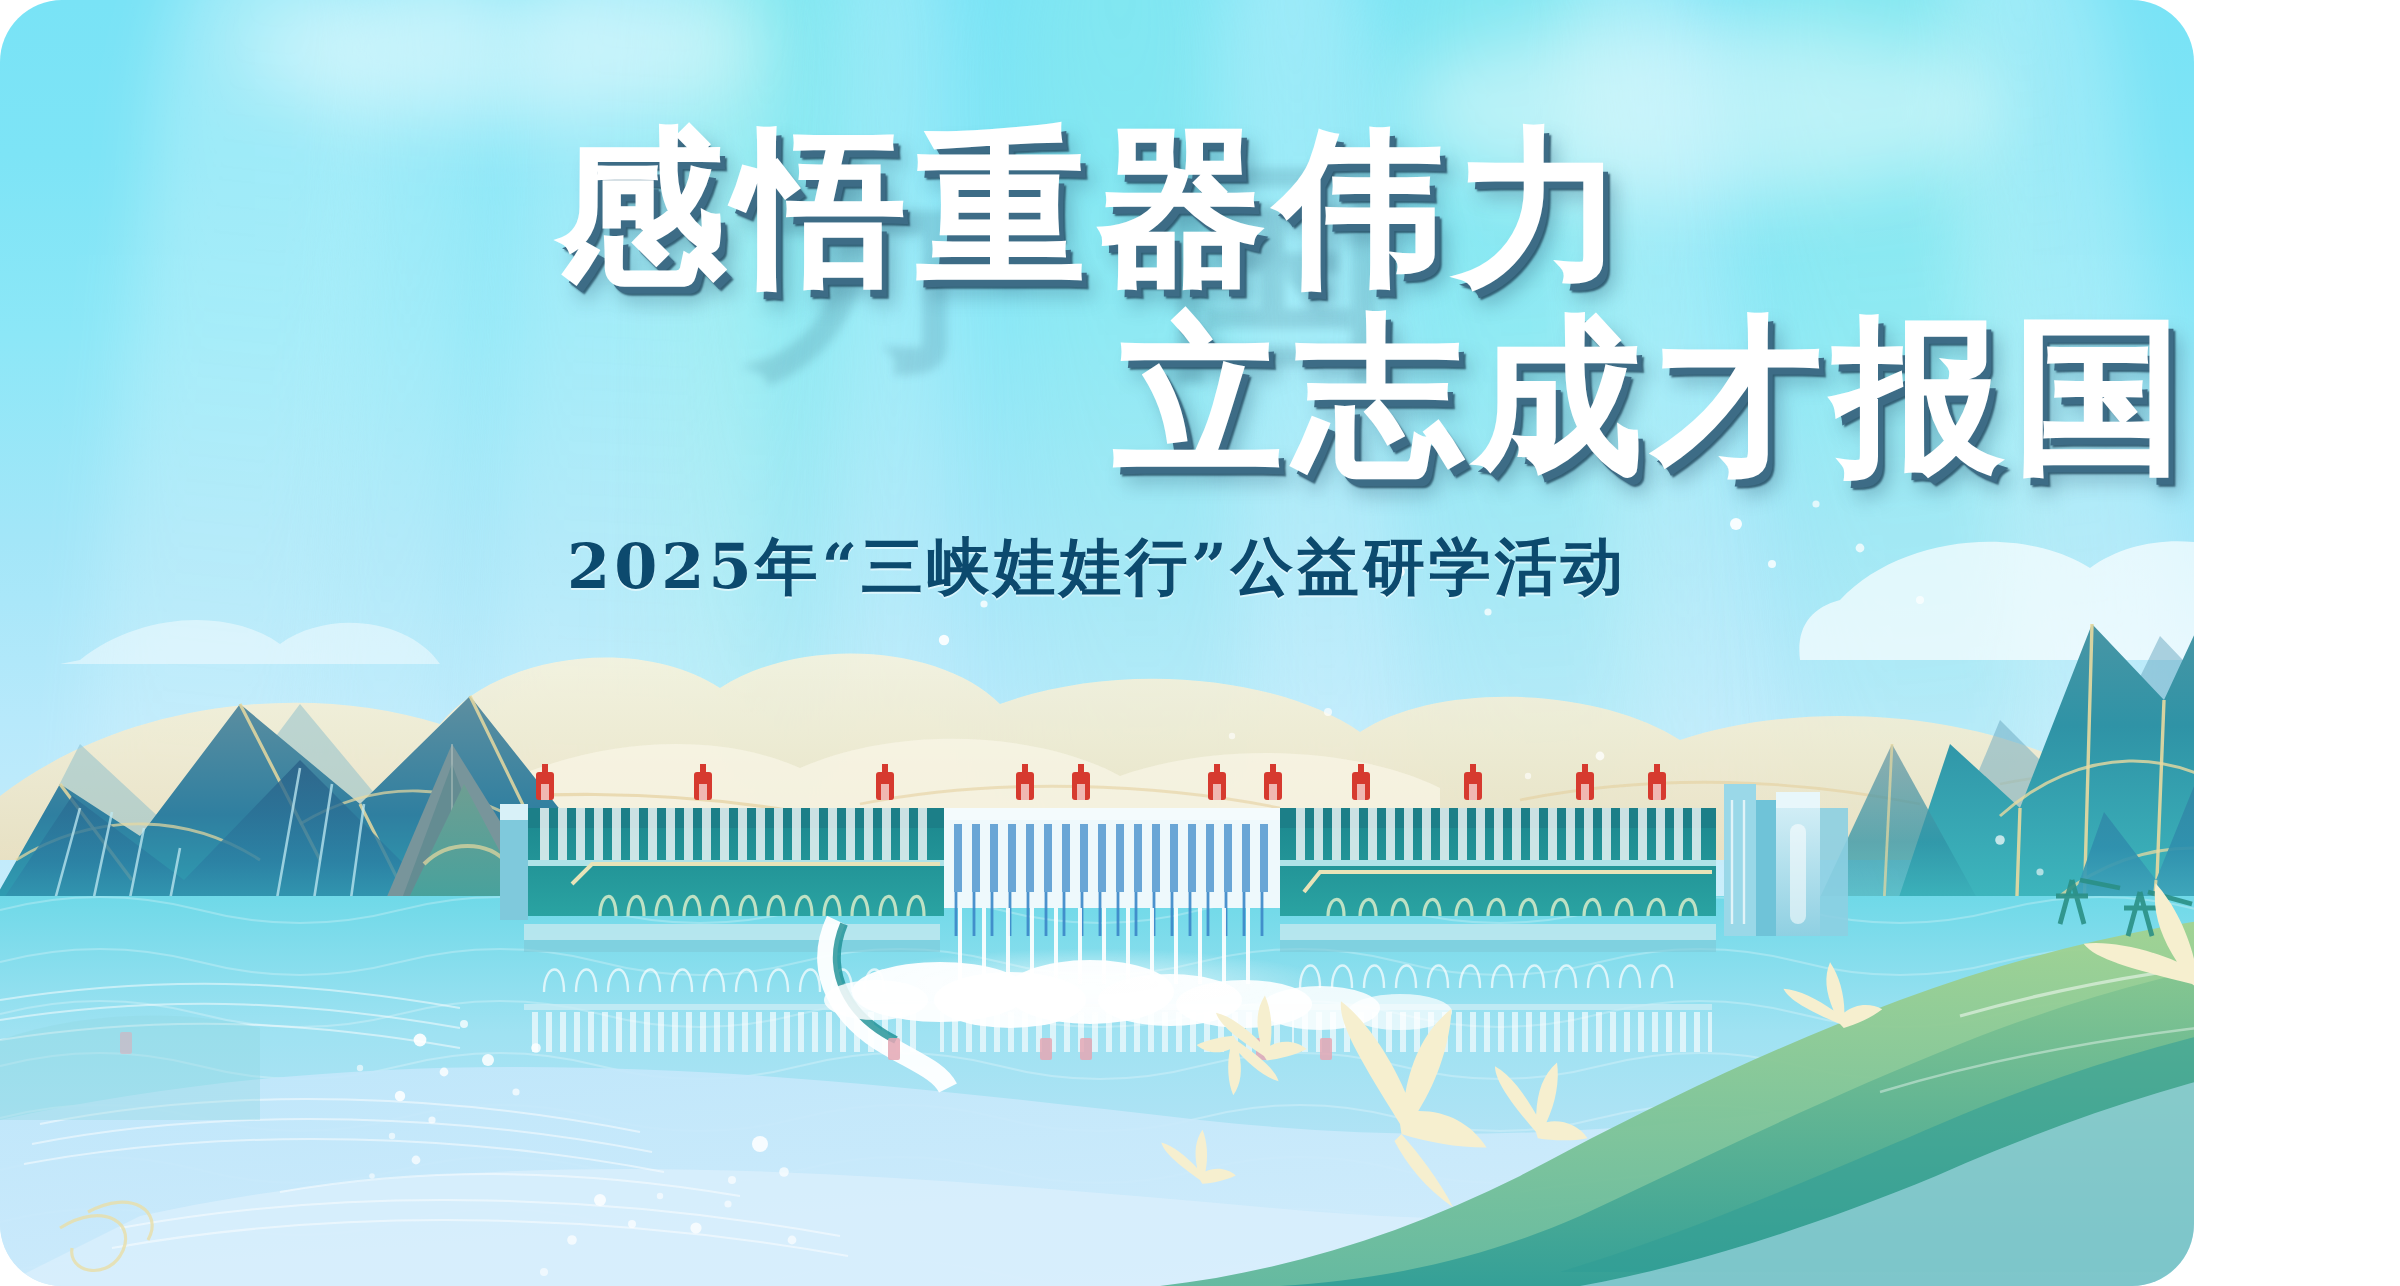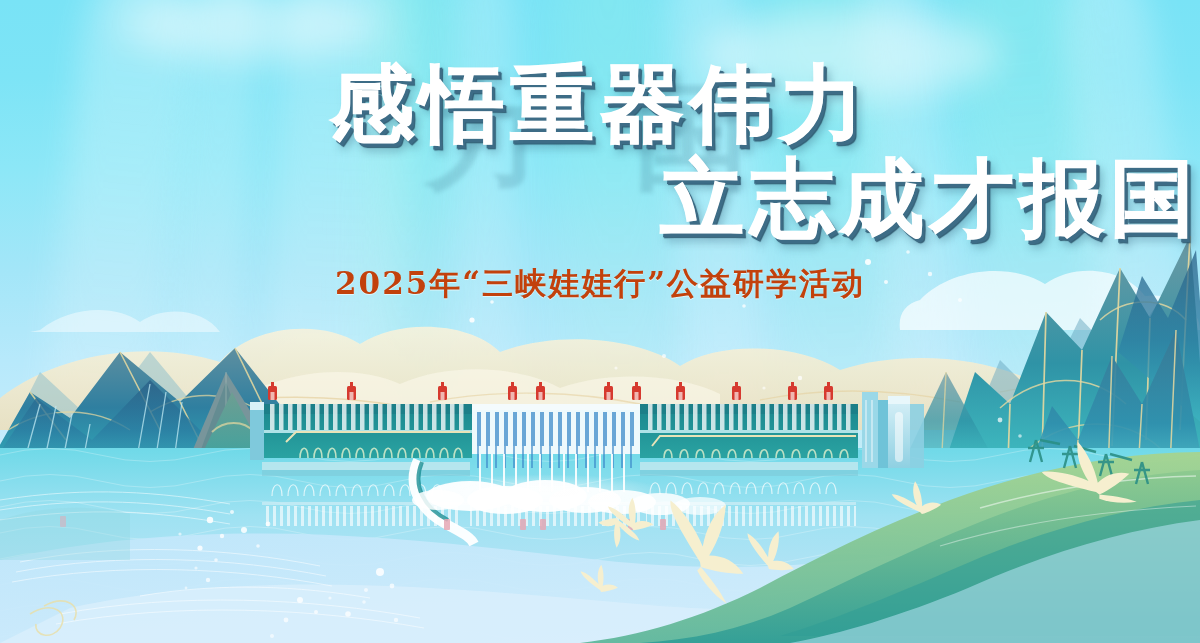--- a/index.html
+++ b/index.html
@@ -1,19 +1,20 @@
 <!DOCTYPE html>
 <html lang="zh"><head>
 <meta charset="utf-8">
 <title>banner</title>
 <style>
   html,body{margin:0;padding:0;background:#fff;}
   #stage{
-    position:relative;width:1200px;height:643px;overflow:hidden;
+    position:relative;width:1097px;height:643px;overflow:hidden;
     font-family:"Liberation Sans","DejaVu Sans",sans-serif;
+    border-radius:31px;
   }
   .layer{position:absolute;inset:0;}
 
   
   #sky{
     background:linear-gradient(180deg,
       #79e3f6 0%, #7de4f6 12%, #8ce7f7 26%,
       #a3e6f8 42%, #b7e9fb 56%, #c6ecfb 70%, #cfeefb 100%);
   }
   .ray{position:absolute;top:-8%;height:130%;
@@ -43,21 +44,21 @@
     letter-spacing:6px;
     font-family:"DejaVu Sans","Liberation Sans",sans-serif;
     text-shadow:
        3px 4px 0 #3d6c86,
        4px 5px 1px rgba(38,78,100,.85),
        6px 8px 10px rgba(30,70,96,.35);
     -webkit-text-stroke:1px #ffffff;
   }
   #tline2{margin-top:8px;text-align:right;}
   #subtitle{
-    margin-top:22px;font-size:31px;font-weight:700;color:#c2410c;
+    margin-top:22px;font-size:31px;font-weight:700;color:#0c4a6e;
     letter-spacing:2px;
     font-family:"DejaVu Serif","Liberation Serif",serif;
     text-shadow:0 1px 0 rgba(255,255,255,.55);
   }
 
   
   svg{display:block;}
   #scene{position:absolute;left:0;top:0;width:1200px;height:643px;}
   .nosel{user-select:none;}
 </style>

